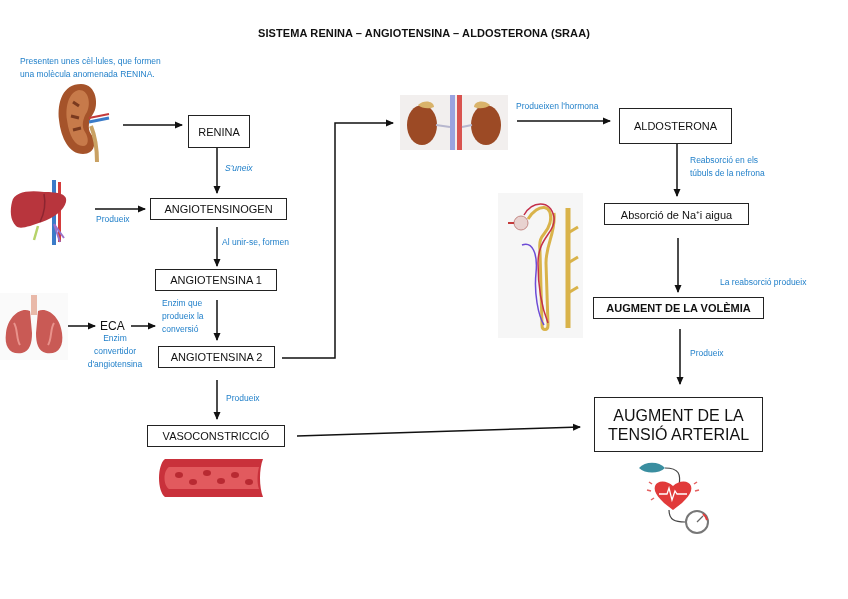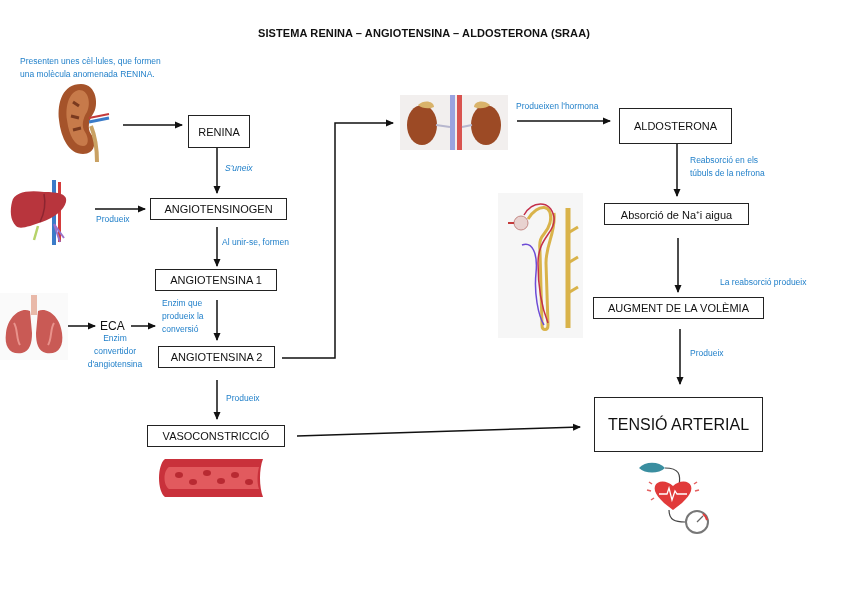--- a/index.html
+++ b/index.html
@@ -47,22 +47,23 @@
 </svg>
 
 <div class="box" style="left:188px;top:115px;width:62px;height:33px;">RENINA</div>
 <div class="box" style="left:150px;top:198px;width:137px;height:22px;">ANGIOTENSINOGEN</div>
 <div class="box" style="left:155px;top:269px;width:122px;height:22px;">ANGIOTENSINA 1</div>
 <div class="plain" style="left:100px;top:319px;">ECA</div>
 <div class="box" style="left:158px;top:346px;width:117px;height:22px;">ANGIOTENSINA 2</div>
 <div class="box" style="left:147px;top:425px;width:138px;height:22px;">VASOCONSTRICCIÓ</div>
 <div class="box" style="left:619px;top:108px;width:113px;height:36px;">ALDOSTERONA</div>
 <div class="box" style="left:604px;top:203px;width:145px;height:22px;">Absorció de Na⁺i aigua</div>
-<div class="box" style="left:593px;top:297px;width:171px;height:22px;">AUGMENT DE LA VOLÈMIA</div>
+<div class="box" style="left:593px;top:297px;width:171px;height:22px;font-weight:bold;">AUGMENT DE LA VOLÈMIA</div>
 <div class="box big" style="left:594px;top:397px;width:169px;height:55px;">
+  <span>AUGMENT DE LA</span>
   <span>TENSIÓ ARTERIAL</span>
 </div>
 
 <div class="lbl" style="left:225px;top:162px;font-style:italic;">S'uneix</div>
 <div class="lbl" style="left:96px;top:213px;">Produeix</div>
 <div class="lbl" style="left:222px;top:236px;">Al unir-se, formen</div>
 <div class="lbl" style="left:162px;top:297px;">
   <div>Enzim que</div>
   <div>produeix la</div>
   <div>conversió</div>

